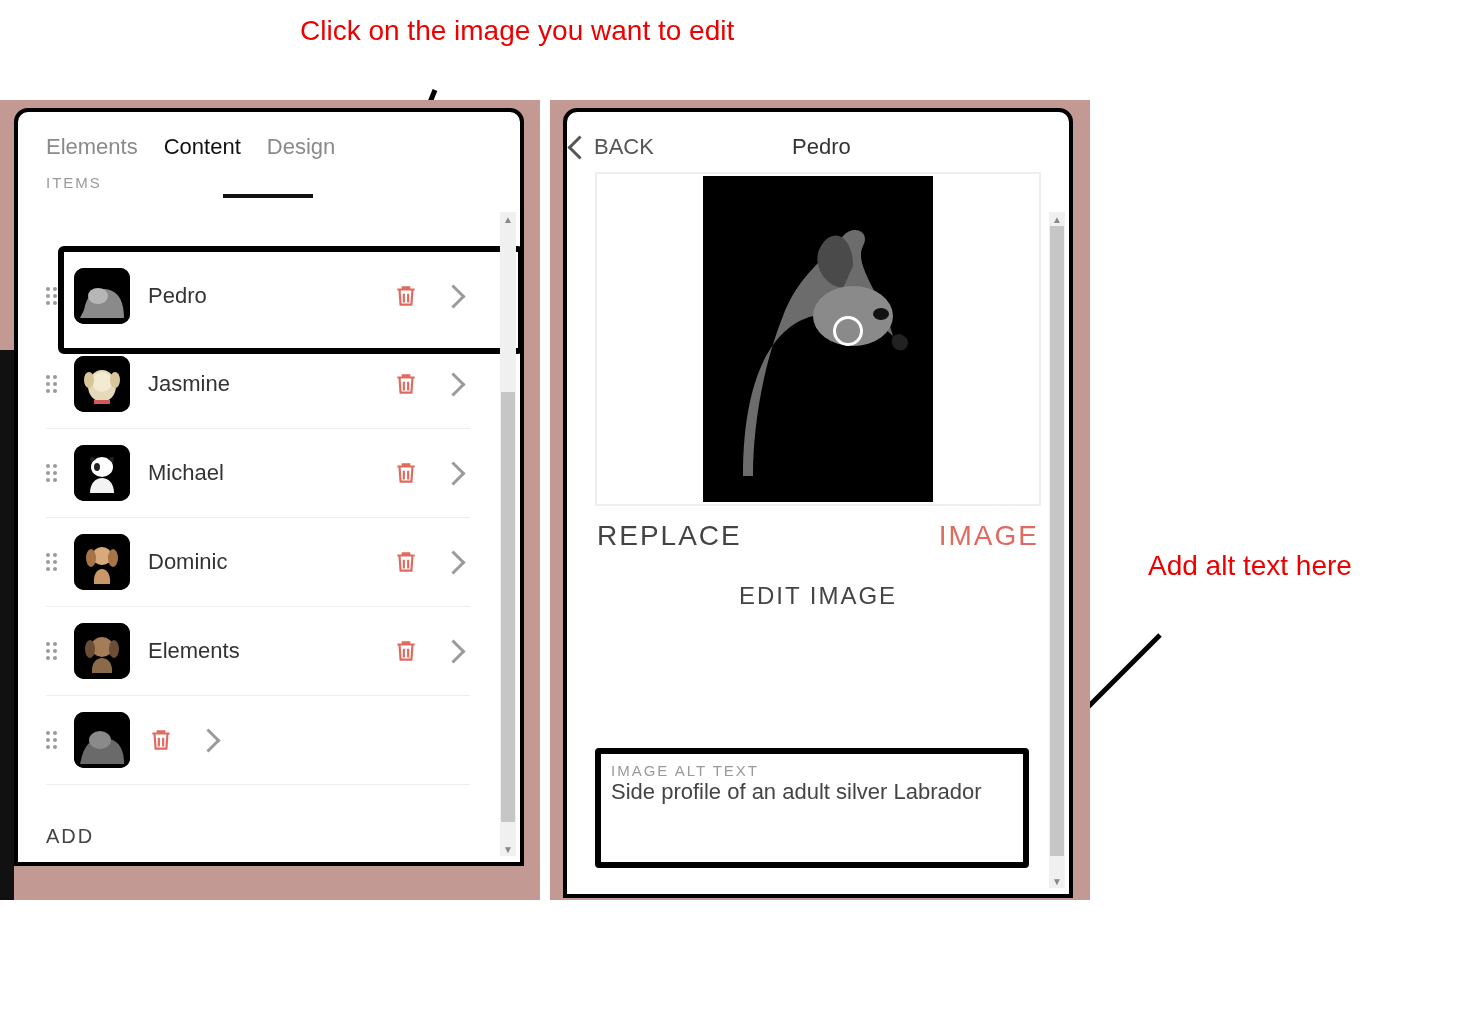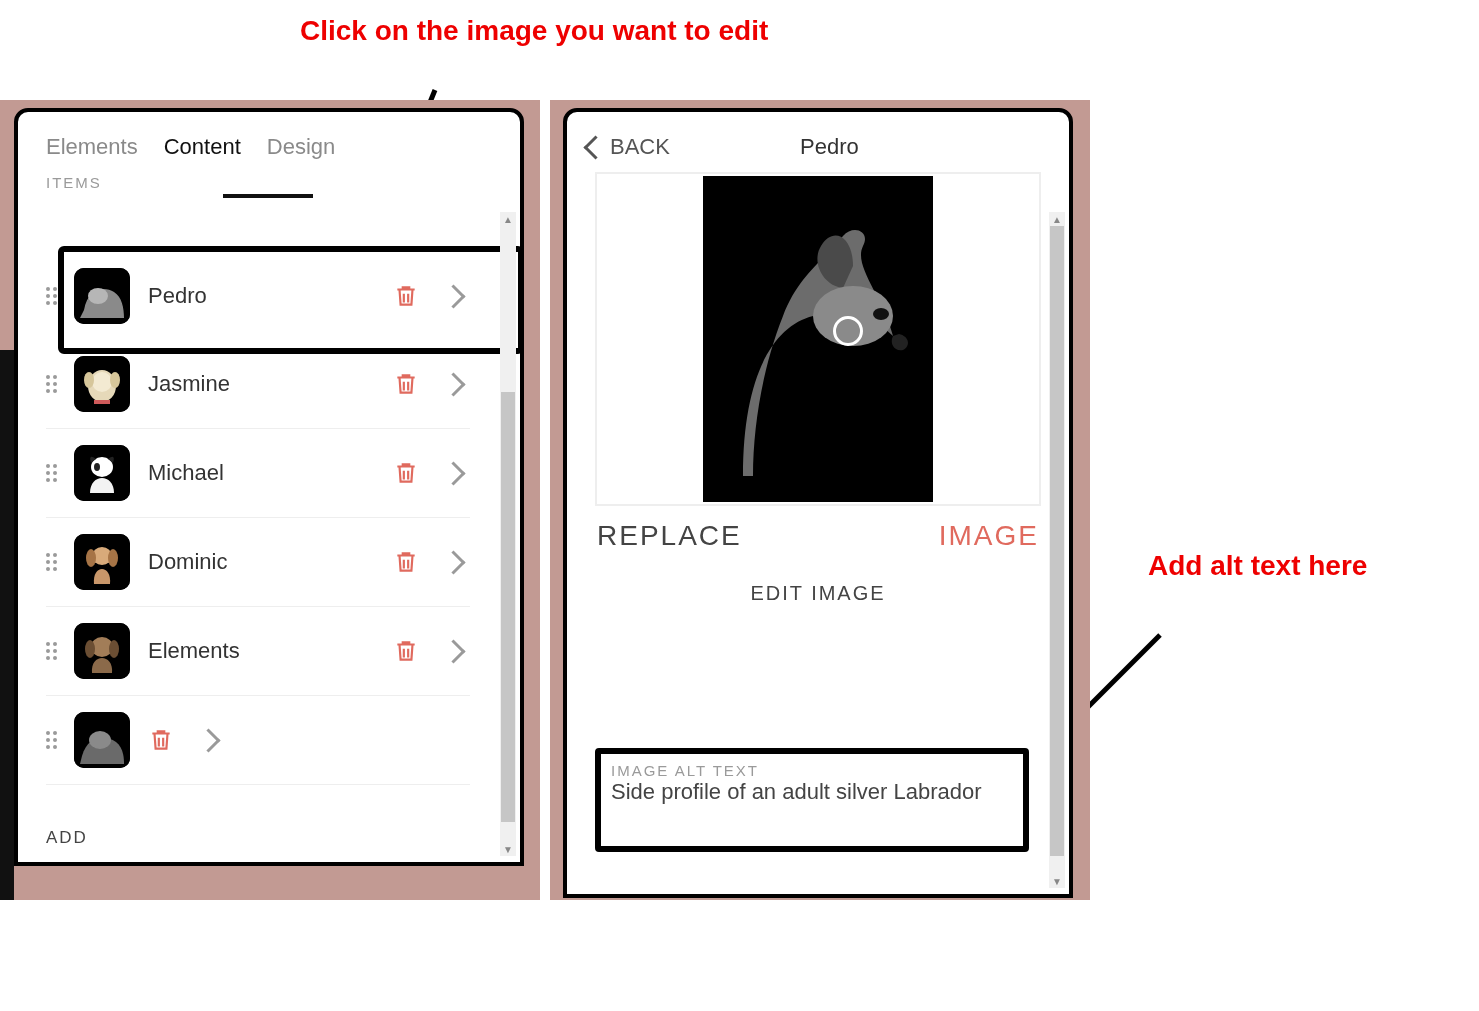--- a/index.html
+++ b/index.html
@@ -1,19 +1,19 @@
 <!DOCTYPE html>
 <html><head>
 <meta charset="utf-8">
 <style>
 html,body{margin:0;padding:0;font-family:-apple-system,BlinkMacSystemFont,"Segoe UI",Helvetica,Arial,sans-serif;background:#fff}
 body{width:1479px;height:1011px;position:relative;overflow:hidden}
 
 
-.callout{position:absolute;color:#e00;font-weight:700;font-size:28px;line-height:1.15}
+.callout{position:absolute;color:#e00;font-weight:400;font-size:28px;line-height:1.15}
 .callout-1{left:300px;top:15px;width:560px}
 .callout-2{left:1148px;top:550px;width:260px}
 
 
 .arrow{position:absolute;pointer-events:none}
 
 
 .panel-bg{position:absolute;background:#c29a93}
 .panel-left{left:0;top:100px;width:540px;height:800px}
 .panel-right{left:550px;top:100px;width:540px;height:800px}
@@ -35,40 +35,40 @@
 .item-row:first-child{border:none}
 .highlight-box{position:absolute;left:40px;top:134px;width:454px;height:96px;border:6px solid #000;border-radius:6px;pointer-events:none}
 
 .drag{width:14px;margin-right:14px;color:#9a9a9a;font-size:18px;letter-spacing:-2px;display:grid;grid-template-columns:repeat(2,4px);grid-auto-rows:4px;gap:3px}
 .drag span{background:#9a9a9a;border-radius:50%;width:4px;height:4px}
 .thumb{width:56px;height:56px;border-radius:10px;background:#000;margin-right:18px;position:relative;overflow:hidden}
 .thumb svg{width:100%;height:100%}
 .item-name{flex:1;font-size:22px;color:#333}
 .trash{width:26px;height:26px;margin-right:26px}
 .chev{width:14px;height:14px;border-right:3px solid #9a9a9a;border-top:3px solid #9a9a9a;transform:rotate(45deg);margin-right:8px}
-.add{position:absolute;left:28px;bottom:14px;font-size:17px;letter-spacing:2px;color:#444}
+.add{position:absolute;left:28px;bottom:14px;font-size:20px;letter-spacing:2px;color:#444}
 
 .sb{position:absolute;right:4px;top:100px;bottom:6px;width:16px;background:#f0f0f0}
 .sb-thumb{position:absolute;left:1px;right:1px;background:#c6c6c6}
 .sb-arrow{position:absolute;left:0;right:0;height:14px;display:flex;align-items:center;justify-content:center;color:#888;font-size:10px}
 
 
-.back-row{display:flex;align-items:center;padding:22px 20px 12px 20px;font-size:22px;color:#555}
+.back-row{display:flex;align-items:center;padding:22px 20px 12px 4px;font-size:22px;color:#555}
 .back-row .chev-l{width:14px;height:14px;border-left:3px solid #555;border-bottom:3px solid #555;transform:rotate(45deg);margin-right:6px}
 .back-row .title{flex:1;text-align:center;color:#333}
 
 .hero-wrap{margin:0 28px;border:2px solid #eee;height:330px;position:relative;display:flex;align-items:center;justify-content:center;background:#fff}
 .hero{width:230px;height:326px;background:#000;display:flex;align-items:center;justify-content:center;position:relative}
 .focal{position:absolute;width:24px;height:24px;border:3px solid #fff;border-radius:50%;left:130px;top:140px}
 
 .btn-row{display:flex;justify-content:space-between;margin:14px 30px;font-size:28px;letter-spacing:2px;color:#444}
 .delete{color:#e06a5e}
-.edit-img{text-align:center;margin:30px 0 22px 0;font-size:20px;letter-spacing:2px;color:#444}
-
-.alt-box{position:absolute;left:28px;right:40px;top:636px;height:104px;border:6px solid #000;border-radius:4px;padding:8px 10px;box-sizing:border-box}
+.edit-img{text-align:center;margin:30px 0 22px 0;font-size:24px;letter-spacing:2px;color:#444}
+
+.alt-box{position:absolute;left:28px;right:40px;top:636px;height:120px;border:6px solid #000;border-radius:4px;padding:8px 10px;box-sizing:border-box}
 .alt-label{color:#9a9a9a;letter-spacing:2px;font-size:15px}
 .alt-text{font-size:22px;color:#444;}
 
 .trash svg{display:block}
 </style>
 </head>
 <body>
 
 <div class="callout callout-1">Click on the image you want to edit</div>
 <div class="callout callout-2">Add alt text here</div>

